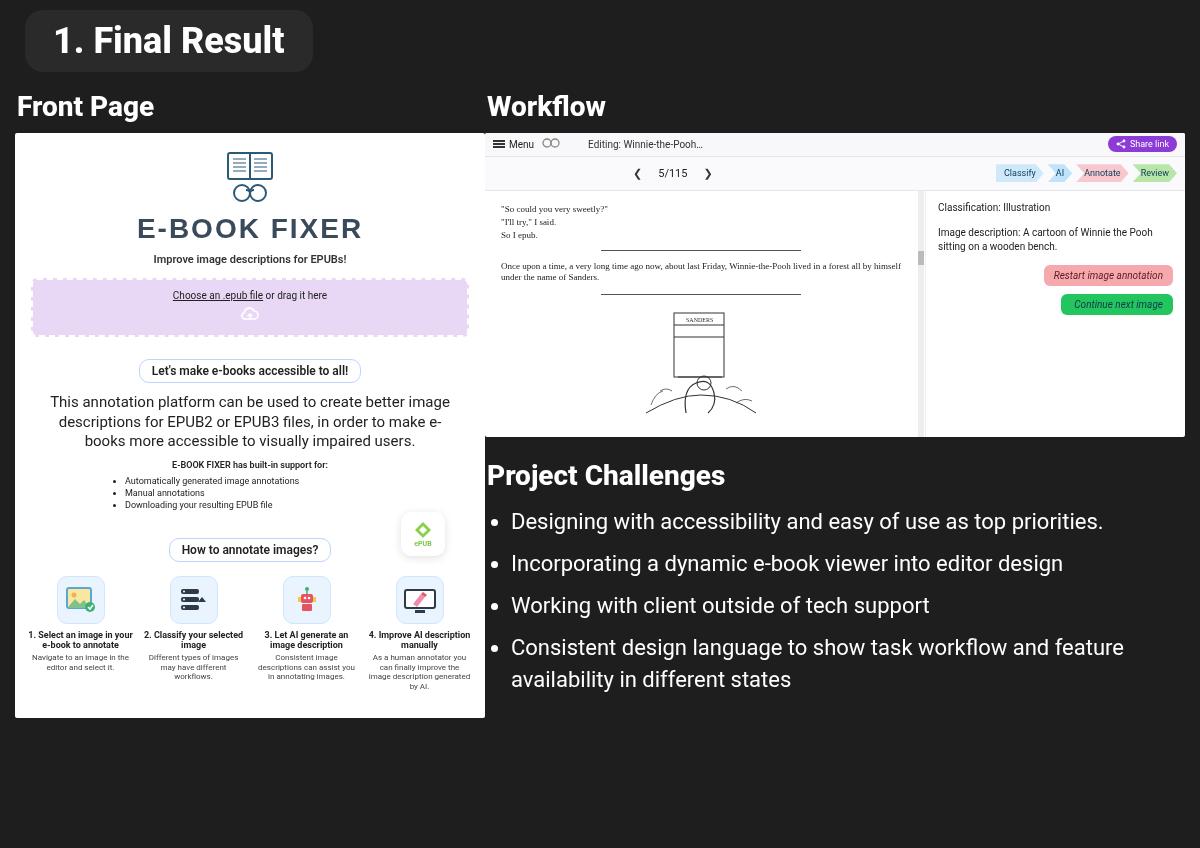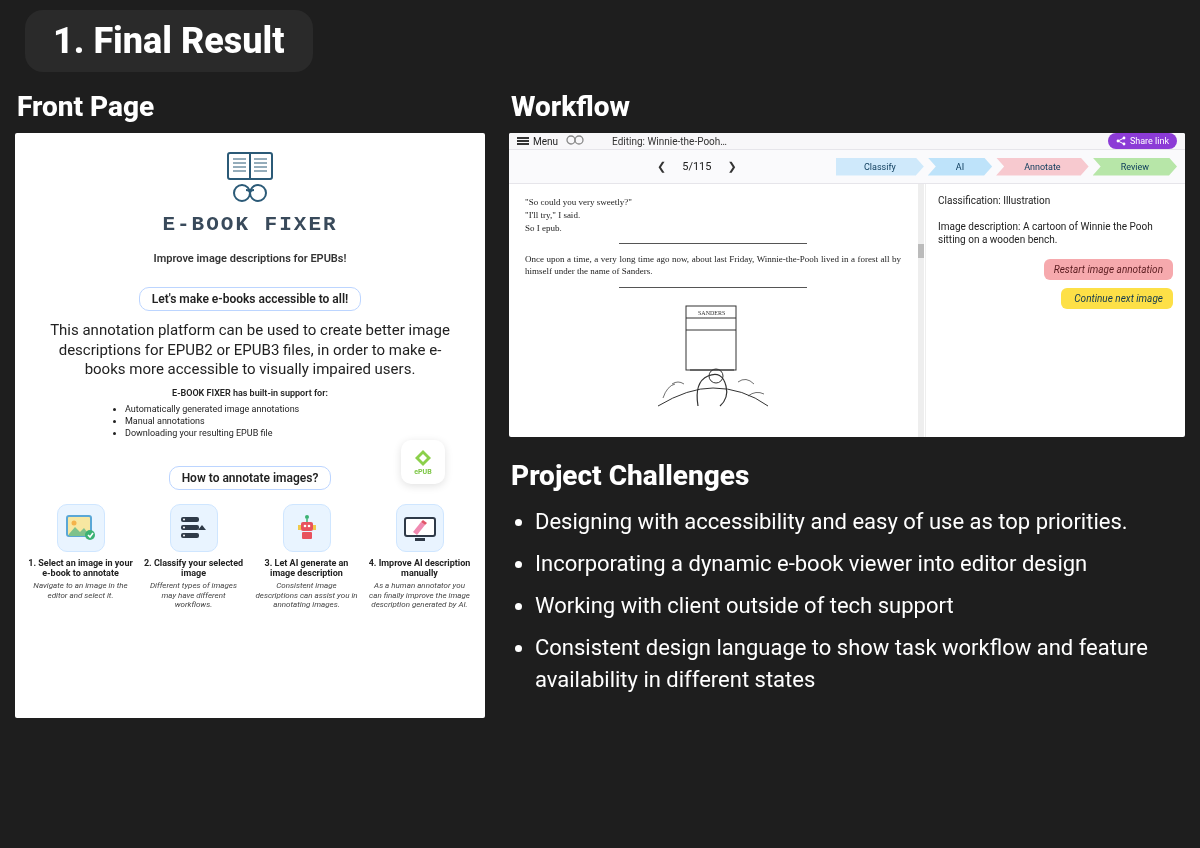--- a/index.html
+++ b/index.html
@@ -13,44 +13,44 @@
     padding: 10px 15px;
   }
   .slide-title-pill {
     display: inline-block;
     background: #2a2a2a;
     border-radius: 18px;
     padding: 10px 28px;
     margin: 0 0 12px 10px;
   }
   .slide-title-pill h1 { font-size: 36px; font-weight: 800; color: #fff; }
-  .columns { display: flex; gap: 24px; }
+  .columns { display: flex; }
   .col-left { width: 470px; }
   .col-right { flex: 1; }
   .section-heading { font-size: 28px; font-weight: 800; margin: 6px 0 10px 2px; }
   .frontpage-card {
     background: #fff;
     color: #222;
     border-radius: 2px;
     padding: 10px 10px 12px 10px;
     font-size: 10px;
     height: 585px;
   }
   .fp-logo { text-align: center; margin-top: 6px; }
   .fp-logo svg { display: inline-block; }
   .fp-title {
     text-align: center;
-    font-family: Liberation Mono, monospace;
-    font-size: 21px;
+    font-family: Liberation Sans, sans-serif;
+    font-size: 28px;
     letter-spacing: 2px;
     color: #394a5b;
     margin-top: 4px;
     font-weight: 600;
   }
-  .fp-subtitle { text-align: center; font-size: 11px; color: #333; margin-top: 16px; font-weight: 600; }
+  .fp-subtitle { text-align: center; font-size: 11px; color: #333; margin-top: 8px; font-weight: 600; }
   .upload-box {
     margin: 12px 6px 0 6px;
     background: #e8d8f6;
     border: 2px dashed #fff;
     border-radius: 6px;
     padding: 10px;
     text-align: center;
   }
   .upload-box .choose { font-size: 10px; color: #222; }
   .upload-box .choose .u { text-decoration: underline; }
@@ -81,73 +81,73 @@
   }
   .fp-midwrap { position: relative; }
   .steps-row { display: flex; gap: 6px; margin: 14px 2px 0 2px; }
   .step { flex: 1; text-align: center; font-size: 8px; }
   .step-icon {
     width: 48px; height: 48px; margin: 0 auto 6px auto;
     background: #e9f4ff; border: 1px solid #cfe6ff; border-radius: 10px;
     display: flex; align-items: center; justify-content: center;
   }
   .step-title { font-weight: 700; font-size: 9px; margin-bottom: 3px; line-height: 1.15; }
-  .step-desc { font-size: 8px; color: #444; line-height: 1.2; padding: 0 2px; font-style: italic; }
+  .step-desc { font-size: 8px; color: #444; line-height: 1.2; padding: 0 2px; }
 
   
   .wf-card {
     background: #fff;
     color: #222;
     border-radius: 2px;
     height: 304px;
     font-size: 10px;
     display: flex; flex-direction: column;
     overflow: hidden;
   }
   .wf-top {
-    height: 17px; background: #f8f7f9; border-bottom: 1px solid #e6e5ea;
+    height: 24px; background: #f8f7f9; border-bottom: 1px solid #e6e5ea;
     display: flex; align-items: center; padding: 0 8px; gap: 8px;
   }
   .menu-btn { display: flex; align-items: center; gap: 4px; font-size: 10px; cursor: pointer; }
   .ham { width: 12px; height: 10px; display: inline-block; }
   .ham span { display: block; height: 2px; background: #333; margin: 1px 0; }
   .wf-editing { font-size: 10px; color: #333; margin-left: 20px; }
   .share-btn {
     margin-left: auto; background: #8c3bd6; color: #fff; font-size: 9px;
     padding: 3px 8px; border-radius: 10px; display: flex; align-items: center; gap: 4px;
     cursor: pointer;
   }
   .wf-sub {
     height: 34px; background: #fafafc; border-bottom: 1px solid #e6e5ea;
     display: flex; align-items: center; padding: 0 8px;
   }
   .pager { display: flex; align-items: center; gap: 16px; margin-left: 140px; font-size: 11px; }
   .chev { cursor: pointer; color: #333; }
   .chips { margin-left: auto; display: flex; gap: 4px; }
   .chip {
-    font-size: 9px; padding: 4px 28px; color: #0b3a5a; position: relative;
+    font-size: 9px; padding: 4px 8px; color: #0b3a5a; position: relative;
     background: #cfe9fb;
     clip-path: polygon(0 0, calc(100% - 8px) 0, 100% 50%, calc(100% - 8px) 100%, 0 100%, 8px 50%);
   }
   .chip.first { clip-path: polygon(0 0, calc(100% - 8px) 0, 100% 50%, calc(100% - 8px) 100%, 0 100%); }
   .chip.ai { background: #bee3fa; }
   .chip.ann { background: #f7c9cf; }
   .chip.rev { background: #b7e6a8; }
   .wf-body { flex: 1; display: flex; }
   .wf-left { flex: 1; padding: 10px 16px; font-family: Georgia, serif; }
   .wf-left .line { font-size: 9px; margin: 3px 0; }
   .wf-left hr { border: none; border-top: 1px solid #555; width: 50%; margin: 10px auto; }
   .wf-para { font-size: 9px; text-align: justify; line-height: 1.3; }
   .illus { text-align: center; margin-top: 8px; }
   .wf-right { width: 260px; border-left: 1px solid #eee; padding: 10px 12px; font-size: 10px; }
   .wf-right .lbl { font-weight: 400; }
   .wf-right .row { margin-bottom: 12px; line-height: 1.35; }
   .btn-pill { display: inline-block; font-size: 10px; padding: 5px 10px; border-radius: 6px; cursor: pointer; font-style: italic; }
   .btn-red { background: #f6a9ad; color: #5a1b1f; }
-  .btn-blue { background: #fde047; color: #10384f; margin-top: 8px; padding-left: 13px; }
+  .btn-blue { background: #22c55e; color: #10384f; margin-top: 8px; padding-left: 13px; }
   .btn-wrap { text-align: right; margin-top: 10px; }
 
   .challenge-list { margin: 14px 0 0 26px; font-size: 22px; line-height: 1.45; }
   .challenge-list li { margin: 10px 0; padding-right: 4px; }
 
   .scrollbar-sim {
     width: 6px; background: #eee; margin: 0 1px;
   }
   .scrollbar-thumb { background: #bbb; height: 14px; width: 6px; margin-top: 60px; }
 </style>
@@ -182,20 +182,31 @@
 
           <circle cx="22" cy="44" r="8" fill="none" stroke="#2b5a77" stroke-width="2"></circle>
           <circle cx="38" cy="44" r="8" fill="none" stroke="#2b5a77" stroke-width="2"></circle>
           <path d="M30 44 q0 -3 4 -3" fill="none" stroke="#2b5a77" stroke-width="2"></path>
           <path d="M30 44 q0 -3 -4 -3" fill="none" stroke="#2b5a77" stroke-width="2"></path>
         </svg>
       </div>
       <div class="fp-title">E-BOOK FIXER</div>
       <div class="fp-subtitle">Improve image descriptions for EPUBs!</div>
 
+      <div class="upload-box">
+        <div class="choose">
+          <span class="u">Choose an .epub file</span><span> or drag it here</span>
+        </div>
+        <div class="cloud">
+          <svg width="20" height="16" viewBox="0 0 20 16">
+              <path d="M6 12h8a4 4 0 0 0 0-8 5 5 0 0 0-9.5 1.5A3 3 0 0 0 6 12z" fill="none" stroke="#fff" stroke-width="1.6"></path>
+              <path d="M10 12V7m0 0l-2 2m2-2l2 2" fill="none" stroke="#fff" stroke-width="1.6" stroke-linecap="round"></path>
+            </svg>
+        </div>
+      </div>
 
       <div class="callout-row"><span class="callout">Let's make e-books accessible to all!</span></div>
 
       <div class="fp-midwrap">
         <div class="para">This annotation platform can be used to create better image descriptions for EPUB2 or EPUB3 files, in order to make e-books more accessible to visually impaired users.</div>
         <div class="builtin">E-BOOK FIXER has built-in support for:</div>
         <ul class="bullets">
           <li>Automatically generated image annotations</li>
           <li>Manual annotations</li>
           <li>Downloading your resulting EPUB file</li>

